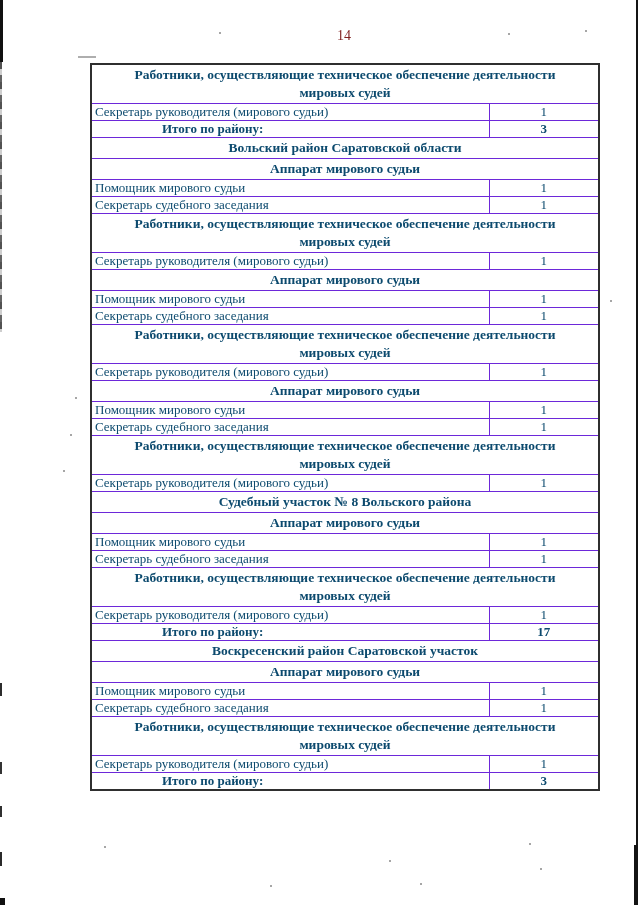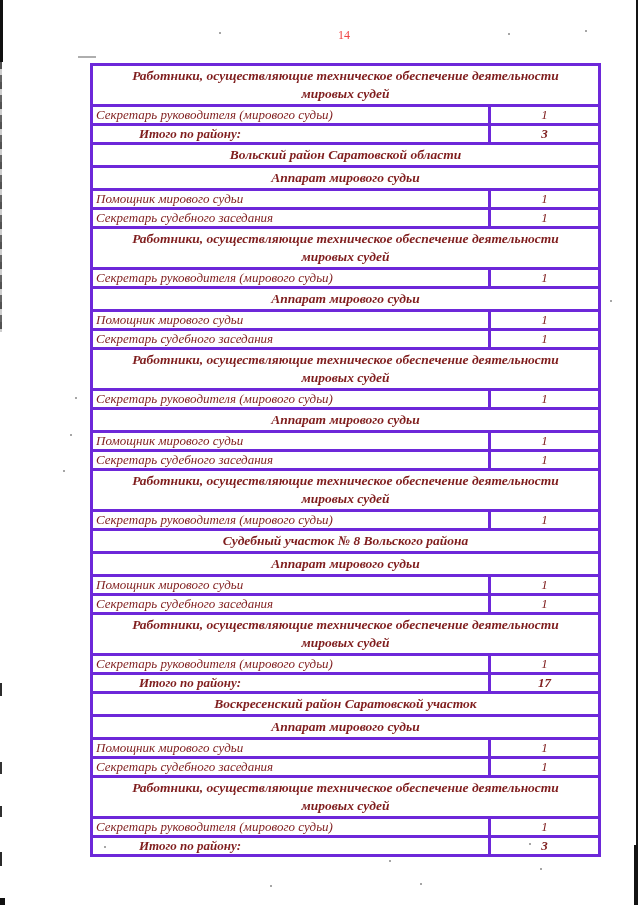--- a/index.html
+++ b/index.html
@@ -8,52 +8,51 @@
     position:relative;
     background:#ffffff;
     font-family:"Liberation Serif","DejaVu Serif",serif;
     color:#1b1b1b;
     overflow:hidden;
   }
   .page-number {
     position:absolute;
     top:28px; left:90px; width:508px;
     text-align:center;
-    font-size:12px;
-    color:#ef4444;
+    font-size:14px;
+    color:#7f1d1d;
   }
   table.staffing {
     position:absolute;
     left:90px; top:63px;
     width:508px;
     border-collapse:collapse;
     table-layout:fixed;
     border:2px solid #2f2f2f;
   }
   col.c-label { width:398px; }
   col.c-value { width:110px; }
   td {
-    border:3px solid #6d28d9;
+    border:1px solid #6d28d9;
     font-size:13px;
     line-height:16px;
     height:17px;
     padding:0 3px;
     vertical-align:middle;
-    color:#7f1d1d;
-    font-style:italic;
+    color:#0c4a6e;
   }
   td.span-cell {
     text-align:center;
     font-weight:bold;
     white-space:pre-line;
     font-size:13.5px;
     line-height:18px;
     padding:1px 6px;
   }
-  td.label.total { font-weight:bold; padding-left:46px; }
+  td.label.total { font-weight:bold; padding-left:70px; }
   td.value { text-align:center; }
   td.value.total { font-weight:bold; }
 
   
   .artifact { position:absolute; pointer-events:none; }
   .edge-left-top   { left:0; top:0;   width:3px; height:62px;  background:#101010; }
   .edge-left-fade  { left:0; top:62px; width:2px; height:270px;
                      background:repeating-linear-gradient(#333 0 7px, rgba(90,90,90,.35) 7px 13px, #4a4a4a 13px 20px);
                      opacity:.85; }
   .edge-left-blob1 { left:0; top:683px; width:2px; height:13px; background:#2c2c2c; }

